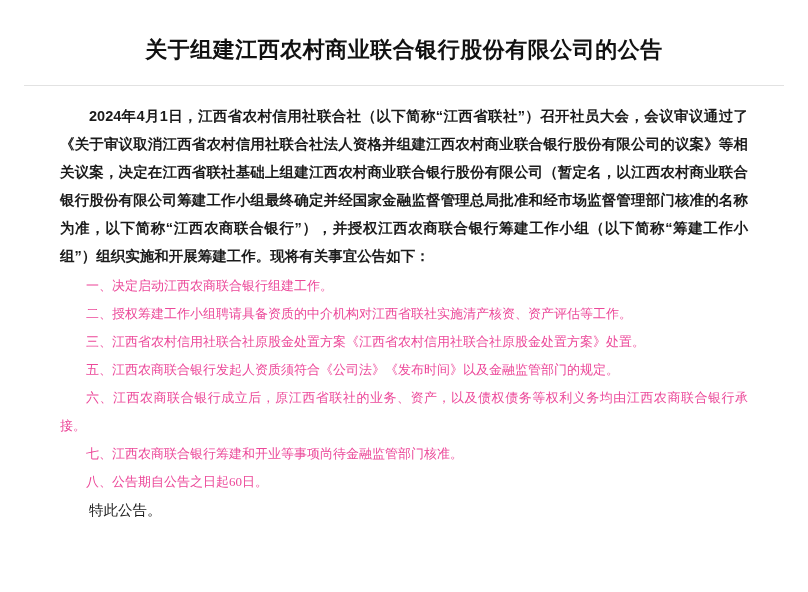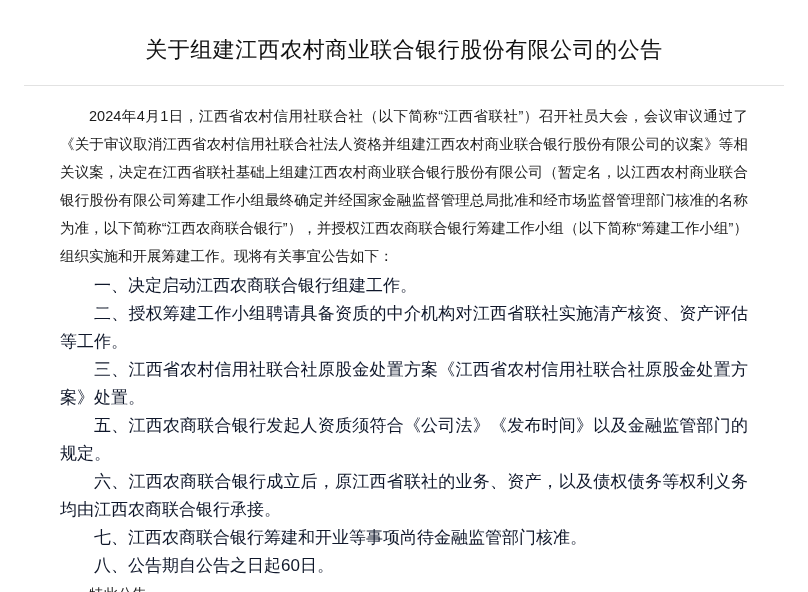--- a/index.html
+++ b/index.html
@@ -17,21 +17,21 @@
   .page {
     width: 808px;
     height: 592px;
     background: #ffffff;
     position: relative;
     box-sizing: border-box;
   }
   .announcement-title {
     text-align: center;
     font-size: 22px;
-    font-weight: normal;
+    font-weight: bold;
     color: #111111;
     letter-spacing: 0.5px;
     padding: 18px 40px 0 40px;
     line-height: 34px;
   }
   .publish-meta {
     text-align: center;
     font-size: 13px;
     color: #555555;
     margin-top: 16px;
@@ -48,28 +48,30 @@
   }
   .para {
     font-size: 14.5px;
     line-height: 28px;
     color: #1b1b1b;
     text-align: justify;
     margin: 0 0 2px 0;
   }
   .para.indent {
     text-indent: 2em;
+    font-weight: bold;
   }
   .item {
-    font-size: 17px;
+    font-size: 13px;
     line-height: 28px;
-    color: #0f172a;
+    color: #ec4899;
     text-align: justify;
     text-indent: 2em;
     margin: 0;
+    font-family: Liberation Serif, serif;
   }
   .closing {
     font-size: 14.5px;
     line-height: 28px;
     text-indent: 2em;
     margin: 0;
   }
 </style>
 </head>
 <body>

